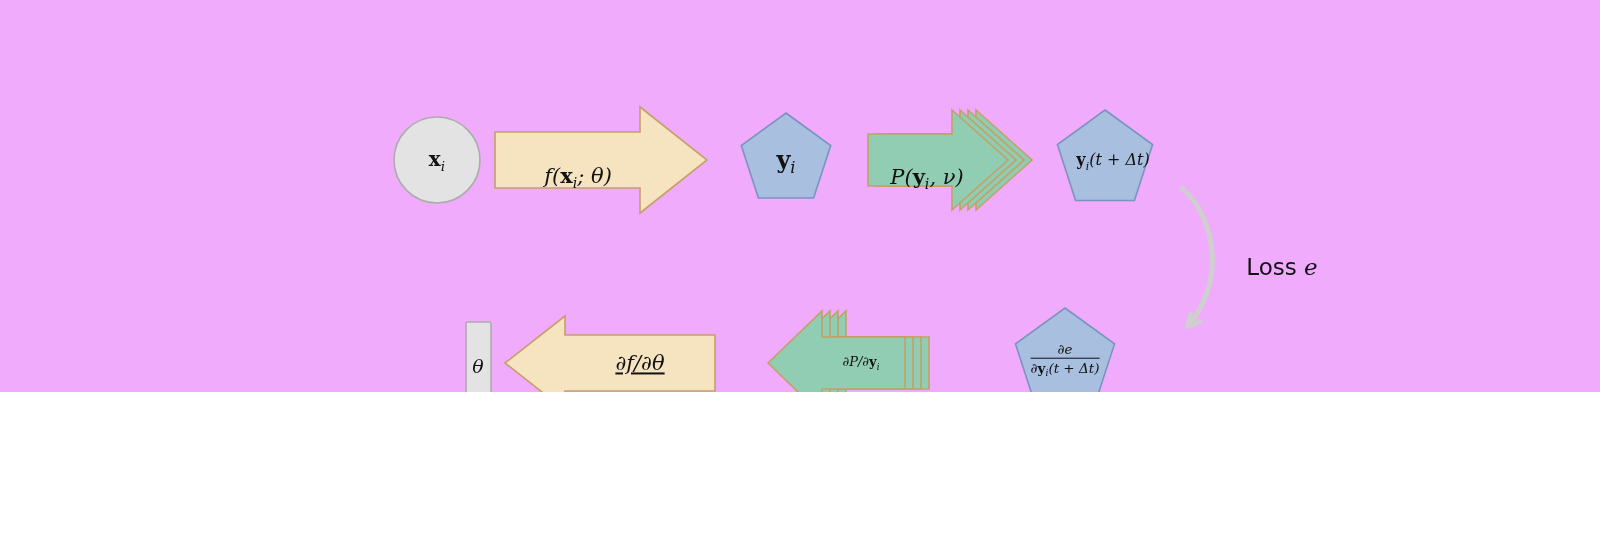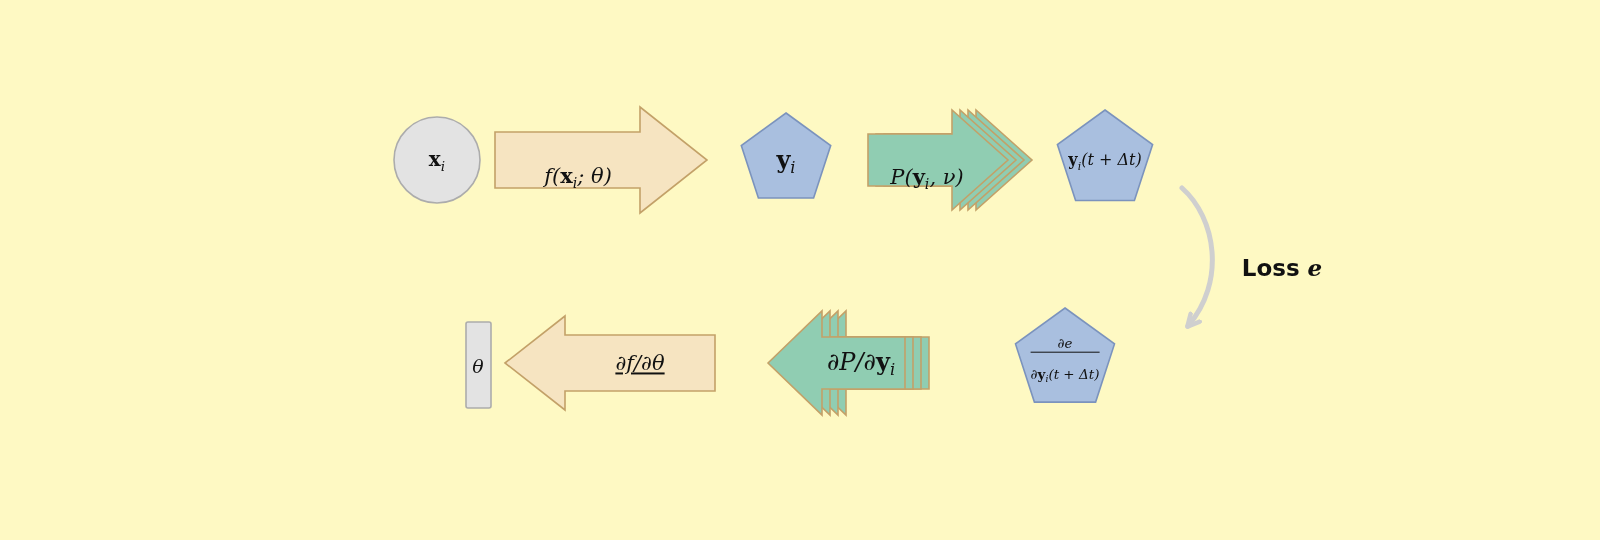--- a/index.html
+++ b/index.html
@@ -1,43 +1,43 @@
 <!DOCTYPE html>
 <html style="--c-tan-fill: #F6E4C1; --c-tan-stroke: #C3A168; --c-green-fill: #90CDB2; --c-blue-fill: #A9BFDF; --c-blue-stroke: #7B93BD; --c-gray-fill: #E3E3E3; --c-gray-stroke: #ACACAC; --c-curve: #CFCFCF; --c-text: #111111;"><head>
 <meta charset="utf-8">
 <style>
   html,body { margin:0; padding:0; background:#ffffff; }
   .canvas {
-    position:relative; width:1600px; height:540px; background:#fef9c3;
+    position:relative; width:1600px; height:392px; background:#f0abfc;
     font-family:"DejaVu Serif", serif; overflow:hidden;
   }
   .canvas svg.layer { position:absolute; left:0; top:0; }
 
   
   .shape-tan   { fill:var(--c-tan-fill);   stroke:var(--c-tan-stroke);  stroke-width:1.6; }
   .shape-green { fill:var(--c-green-fill); stroke:var(--c-tan-stroke);  stroke-width:1.6; }
   .shape-pent  { fill:var(--c-blue-fill);  stroke:var(--c-blue-stroke); stroke-width:1.6; }
   .shape-gray  { fill:var(--c-gray-fill);  stroke:var(--c-gray-stroke); stroke-width:1.6; }
   .curve       { fill:none; stroke:var(--c-curve); stroke-width:5; stroke-linecap:round; }
   .curve-head  { fill:none; stroke:var(--c-curve); stroke-width:4.5; stroke-linecap:round; stroke-linejoin:round; }
 
   
   .lbl {
     position:absolute; transform:translate(-50%,-50%);
     color:var(--c-text); font-style:italic; font-size:21px;
     white-space:nowrap; text-align:center; line-height:1.1;
   }
   .lbl b { font-style:normal; font-weight:700; }
   .lbl sub { font-size:0.68em; }
-  .small { font-size:16px; }
+  .small { font-size:16px;margin-left:8px; }
   .loss-lbl { font-family:"DejaVu Sans", sans-serif; font-style:normal; font-size:23px; }
   .loss-lbl .mvar { font-family:"DejaVu Serif", serif; font-style:italic; }
   .frac { display:inline-block; text-align:center; font-size:13.5px; vertical-align:middle; }
   .frac .num { display:block; border-bottom:1.4px solid currentColor; padding:0 5px 1px; }
-  .frac .den { display:block; padding-top:14px; }
+  .frac .den { display:block; padding-top:2px; }
 </style>
 </head>
 <body>
 
 <div class="canvas">
 
   <svg class="layer" width="1600" height="540" viewBox="0 0 1600 540">
     <defs>
       <marker id="ah" markerUnits="userSpaceOnUse" markerWidth="22" markerHeight="22" refX="13" refY="8" orient="auto">
         <path class="curve-head" d="M2,2 L14,8 L2,14"></path>
@@ -88,32 +88,32 @@
   </div>
 
   <div class="lbl" style="left:927px; top:179px;">
     <span>P(</span><b>y</b><sub>i</sub><span>, ν)</span>
   </div>
 
   <div class="lbl small" style="left:1105px; top:162px;">
     <b>y</b><sub>i</sub><span>(t + Δt)</span>
   </div>
 
-  <div class="lbl loss-lbl" style="left:1282px; top:268px;font-weight:bold;">
+  <div class="lbl loss-lbl" style="left:1282px; top:268px;">
     <span>Loss </span><span class="mvar">e</span>
   </div>
 
   <div class="lbl" style="left:1065px; top:360px;">
     <span class="frac">
       <span class="num">∂e</span>
       <span class="den"><span>∂</span><b>y</b><sub>i</sub><span>(t + Δt)</span></span>
     </span>
   </div>
 
-  <div class="lbl" style="left:861px; top:364px; font-size:24px;">
+  <div class="lbl" style="left:861px; top:364px; font-size:13px;">
     <span>∂P/∂</span><b>y</b><sub>i</sub>
   </div>
 
   <div class="lbl" style="left:640px; top:364px;text-decoration:underline;">
     <span>∂f/∂θ</span>
   </div>
 
   <div class="lbl" style="left:478px; top:366px; font-size:19px;">
     <span>θ</span>
   </div>

